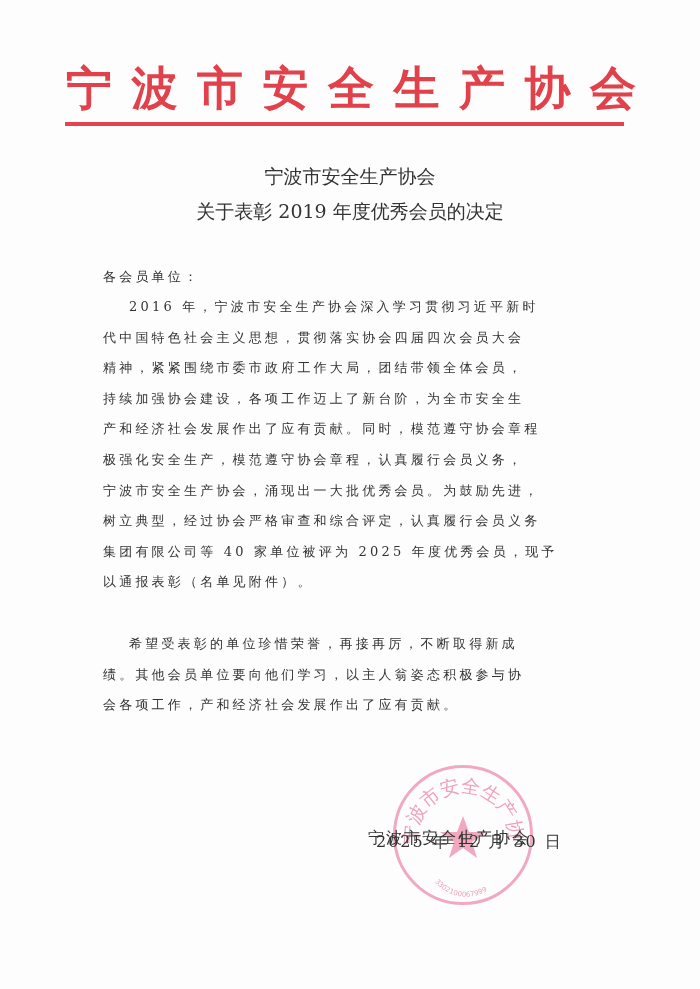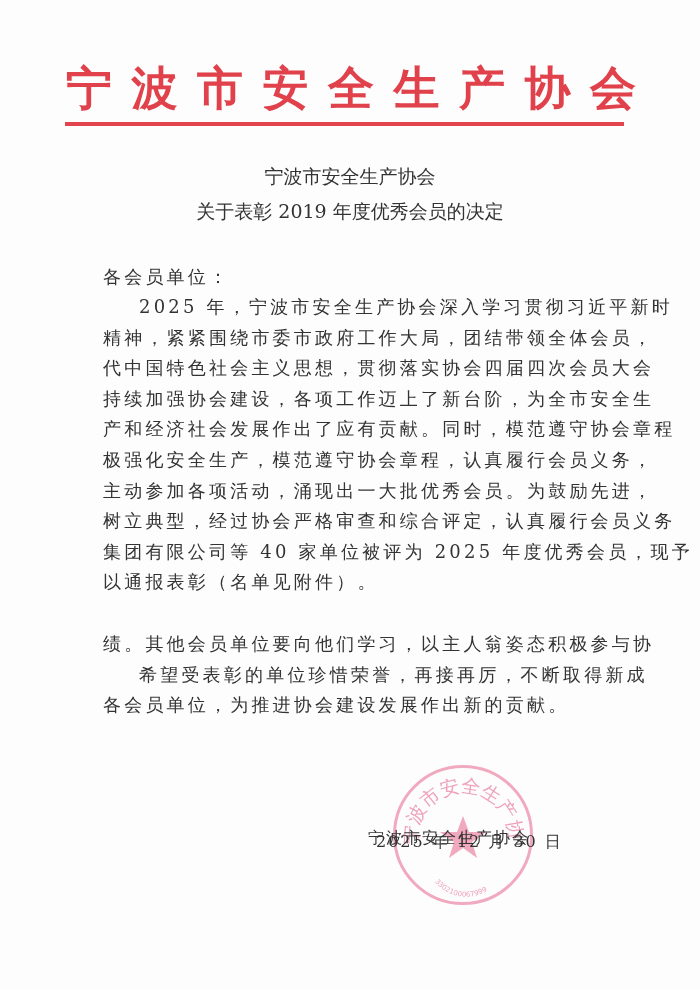--- a/index.html
+++ b/index.html
@@ -18,21 +18,21 @@
     }
     .title {
       position: absolute; left: 0; width: 700px; text-align: center;
       font-family: "DejaVu Serif", serif; color: #333; font-size: 19px;
     }
     .title.l1 { top: 164px; }
     .title.l2 { top: 199px; }
     .body-text {
       position: absolute; left: 103px; width: 493px;
       font-family: "DejaVu Serif", serif; color: #333;
-      font-size: 18px; line-height: 30.6px; letter-spacing: 3.2px;
+      font-size: 13px; line-height: 30.6px; letter-spacing: 3.2px;
     }
     .salutation { top: 262px; }
     .para1 { top: 292px; }
     .para2 { top: 629px; }
     .attach { top: 721px; }
     .indent { text-indent: 2em; }
     .line { display: block; white-space: nowrap; }
     .sig {
       position: absolute; font-family: "DejaVu Serif", serif; color: #333; font-size: 16px;
       letter-spacing: 2px;
@@ -63,36 +63,36 @@
     <span>会</span>
   </div>
   <div class="red-rule"></div>
 
   <div class="title l1">宁波市安全生产协会</div>
   <div class="title l2">关于表彰 2019 年度优秀会员的决定</div>
 
   <div class="body-text salutation">各会员单位：</div>
 
   <div class="body-text para1">
-    <span class="line indent">2025 年，宁波市安全生产协会深入学习贯彻习近平新时</span>
+    <span class="line indent">2016 年，宁波市安全生产协会深入学习贯彻习近平新时</span>
+    <span class="line">代中国特色社会主义思想，贯彻落实协会四届四次会员大会</span>
     <span class="line">精神，紧紧围绕市委市政府工作大局，团结带领全体会员，</span>
-    <span class="line">代中国特色社会主义思想，贯彻落实协会四届四次会员大会</span>
     <span class="line">持续加强协会建设，各项工作迈上了新台阶，为全市安全生</span>
     <span class="line">产和经济社会发展作出了应有贡献。同时，模范遵守协会章程</span>
     <span class="line">极强化安全生产，模范遵守协会章程，认真履行会员义务，</span>
-    <span class="line">主动参加各项活动，涌现出一大批优秀会员。为鼓励先进，</span>
+    <span class="line">宁波市安全生产协会，涌现出一大批优秀会员。为鼓励先进，</span>
     <span class="line">树立典型，经过协会严格审查和综合评定，认真履行会员义务</span>
     <span class="line">集团有限公司等 40 家单位被评为 2025 年度优秀会员，现予</span>
     <span class="line">以通报表彰（名单见附件）。</span>
   </div>
 
   <div class="body-text para2">
+    <span class="line indent">希望受表彰的单位珍惜荣誉，再接再厉，不断取得新成</span>
     <span class="line">绩。其他会员单位要向他们学习，以主人翁姿态积极参与协</span>
-    <span class="line indent">希望受表彰的单位珍惜荣誉，再接再厉，不断取得新成</span>
-    <span class="line">各会员单位，为推进协会建设发展作出新的贡献。</span>
+    <span class="line">会各项工作，产和经济社会发展作出了应有贡献。</span>
   </div>
 
 
   <div class="seal">
     <svg width="140" height="140" viewBox="0 0 140 140">
       <polygon points="67,48 73,64 90,64 76,74 81,90 67,80 53,90 58,74 44,64 61,64" fill="rgba(229,100,140,0.55)"></polygon>
       <path id="sealArc" d="M 22 80 A 46 46 0 1 1 112 80" fill="none"></path>
       <text font-size="19" fill="rgba(229,100,140,0.6)" font-family="DejaVu Serif, serif">
         <textPath href="#sealArc" startOffset="2%">宁波市安全生产协会</textPath>
       </text>

